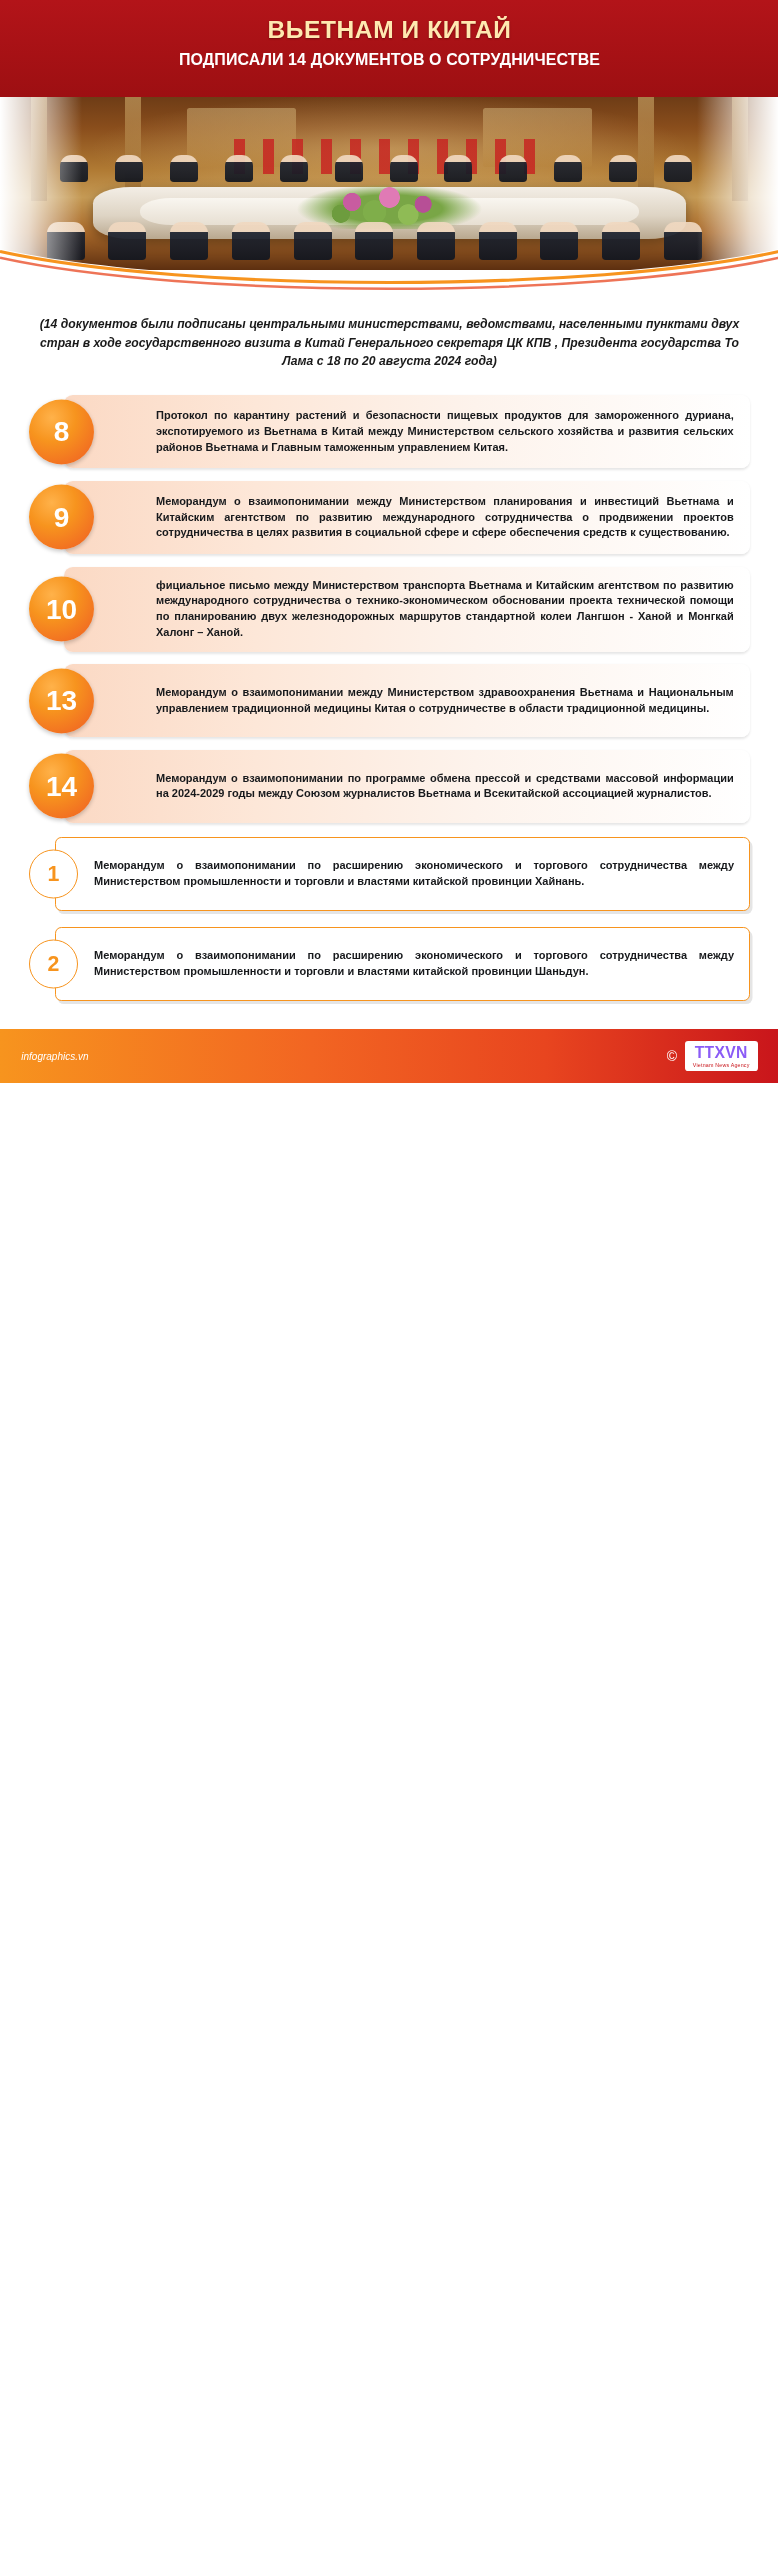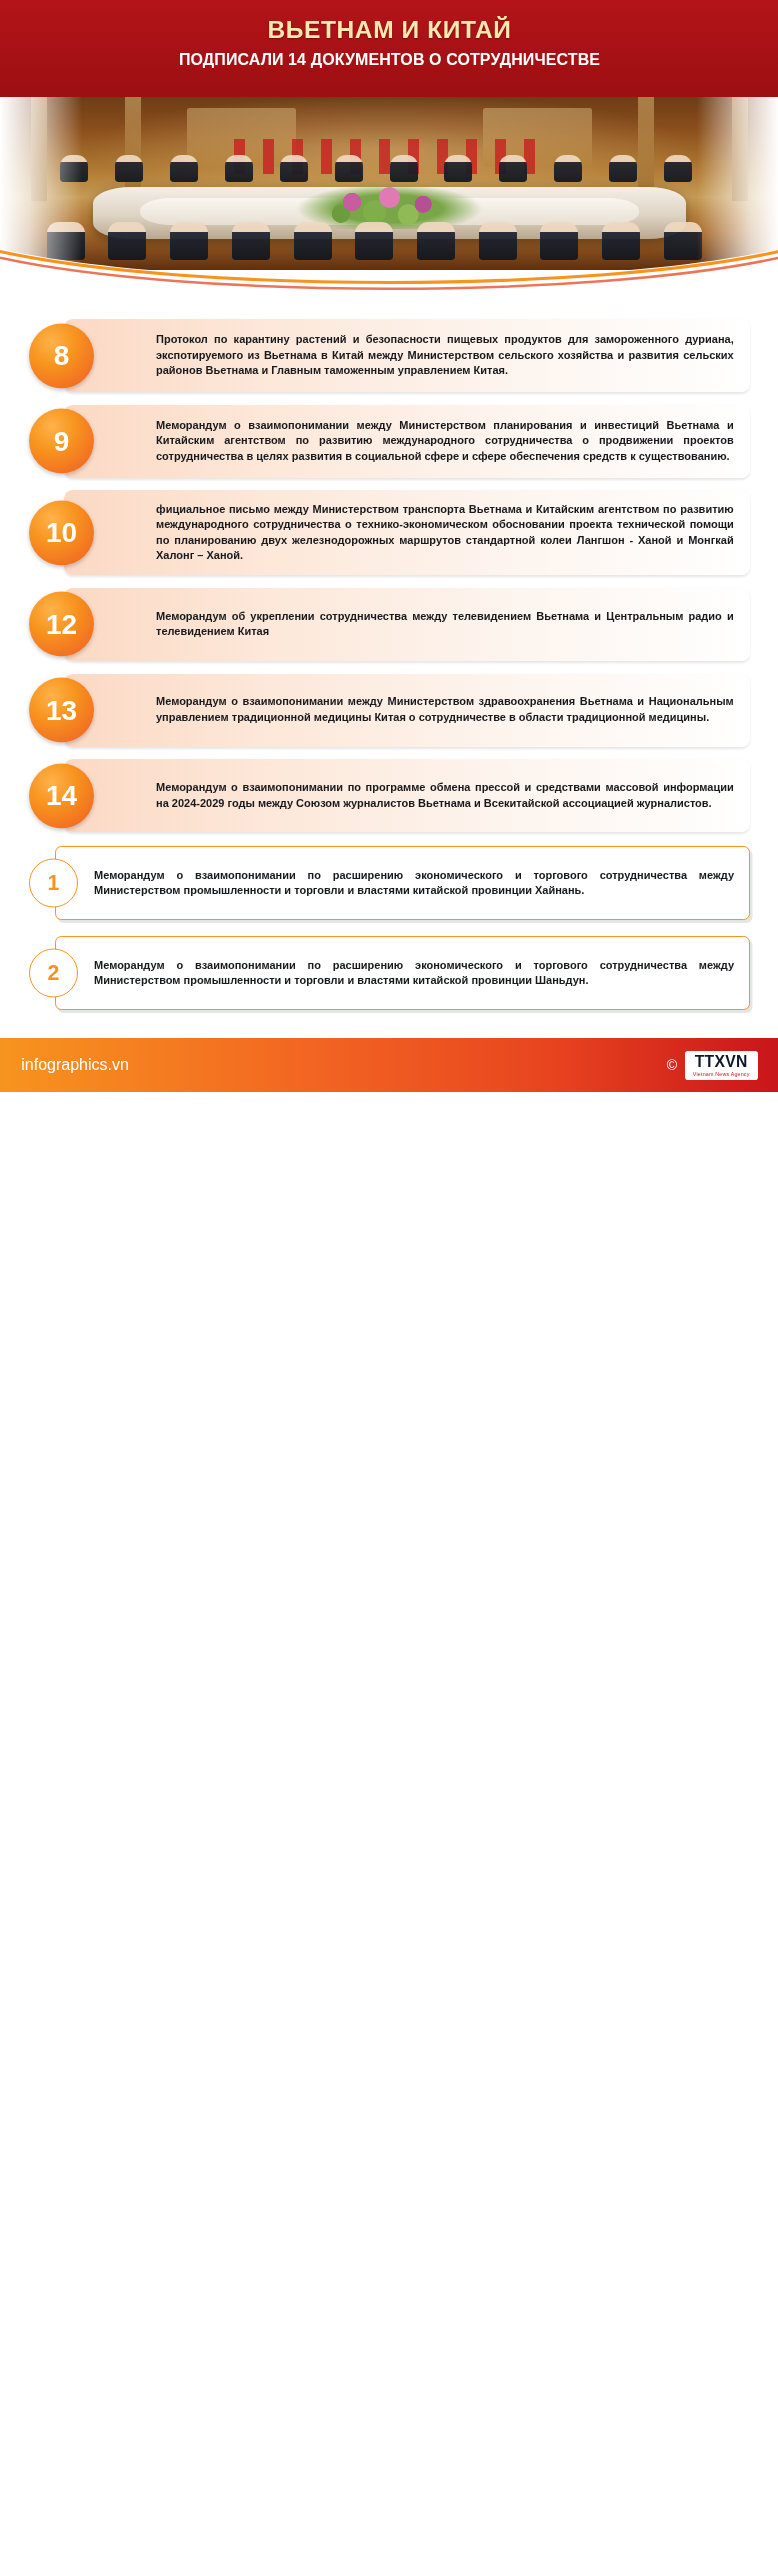--- a/index.html
+++ b/index.html
@@ -249,33 +249,34 @@
     position:relative;
     margin-top:28px;
     height:54px;
     width:779px;
     background:linear-gradient(90deg,#f7941e 0%, #f26522 40%, #e8451f 70%, #c9151b 100%);
     display:flex; align-items:center; justify-content:space-between;
     padding:0 21.3px;
   }
   .footer-left {
     color:#ffffff;
-    font-size:16px;
+    font-size:10px;
+    font-style:italic;
   }
   .footer-right { display:flex; align-items:center; gap:7.5px; }
   .copyright { color:#ffffff; font-size:14px; }
   .logo-box {
     background:#ffffff;
     border-radius:3.1px;
     padding:3.8px 8.2px 3.1px 8.2px;
     display:flex; flex-direction:column; align-items:center;
     line-height:1;
   }
   .logo-main {
-    color:#0f172a; font-size:15.7px; font-weight:bold; letter-spacing:0.3px;
+    color:#8b5cf6; font-size:15.7px; font-weight:bold; letter-spacing:0.3px;
   }
   .logo-sub {
     color:#c9151b; font-size:5.3px; margin-top:1.9px; letter-spacing:0.2px;
   }
 </style>
 </head>
 <body>
 
 <div class="page">
 
@@ -332,20 +333,21 @@
   </div>
 
   <div class="photo-bottom-curve">
     <svg width="779" height="45" viewBox="0 0 1240 72" preserveAspectRatio="none" aria-hidden="true">
       <path d="M0,0 C300,66 940,66 1240,0 L1240,72 L0,72 Z" fill="#ffffff"></path>
       <path d="M0,4 C300,70 940,70 1240,4" fill="none" stroke="#f7941e" stroke-width="5"></path>
       <path d="M0,14 C300,80 940,80 1240,14" fill="none" stroke="#e8451f" stroke-width="4" opacity=".75"></path>
     </svg>
   </div>
 
+  <p class="intro">(14 документов были подписаны центральными министерствами, ведомствами, населенными пунктами двух стран в ходе государственного визита в Китай Генерального секретаря ЦК КПВ , Президента государства То Лама с 18 по 20 августа 2024 года)</p>
 
   <div class="items">
 
     <div class="item">
       <div class="badge">8</div>
       <div class="item-body">
         <div class="item-text">Протокол по карантину растений и безопасности пищевых продуктов для замороженного дуриана, экспотируемого из Вьетнама в Китай между Министерством сельского хозяйства и развития сельских районов Вьетнама и Главным таможенным управлением Китая.</div>
       </div>
     </div>
 
@@ -357,26 +359,20 @@
     </div>
 
     <div class="item">
       <div class="badge">10</div>
       <div class="item-body">
         <div class="item-text">фициальное письмо между Министерством транспорта Вьетнама и Китайским агентством по развитию международного сотрудничества о технико-экономическом обосновании проекта технической помощи по планированию двух железнодорожных маршрутов стандартной колеи Лангшон - Ханой и Монгкай Халонг – Ханой.</div>
       </div>
     </div>
 
 
-    <div class="item">
-      <div class="badge">12</div>
-      <div class="item-body">
-        <div class="item-text">Меморандум об укреплении сотрудничества между телевидением Вьетнама и Центральным радио и телевидением Китая</div>
-      </div>
-    </div>
 
     <div class="item">
       <div class="badge">13</div>
       <div class="item-body">
         <div class="item-text">Меморандум о взаимопонимании между Министерством здравоохранения Вьетнама и Национальным управлением традиционной медицины Китая о сотрудничестве в области традиционной медицины.</div>
       </div>
     </div>
 
     <div class="item">
       <div class="badge">14</div>

